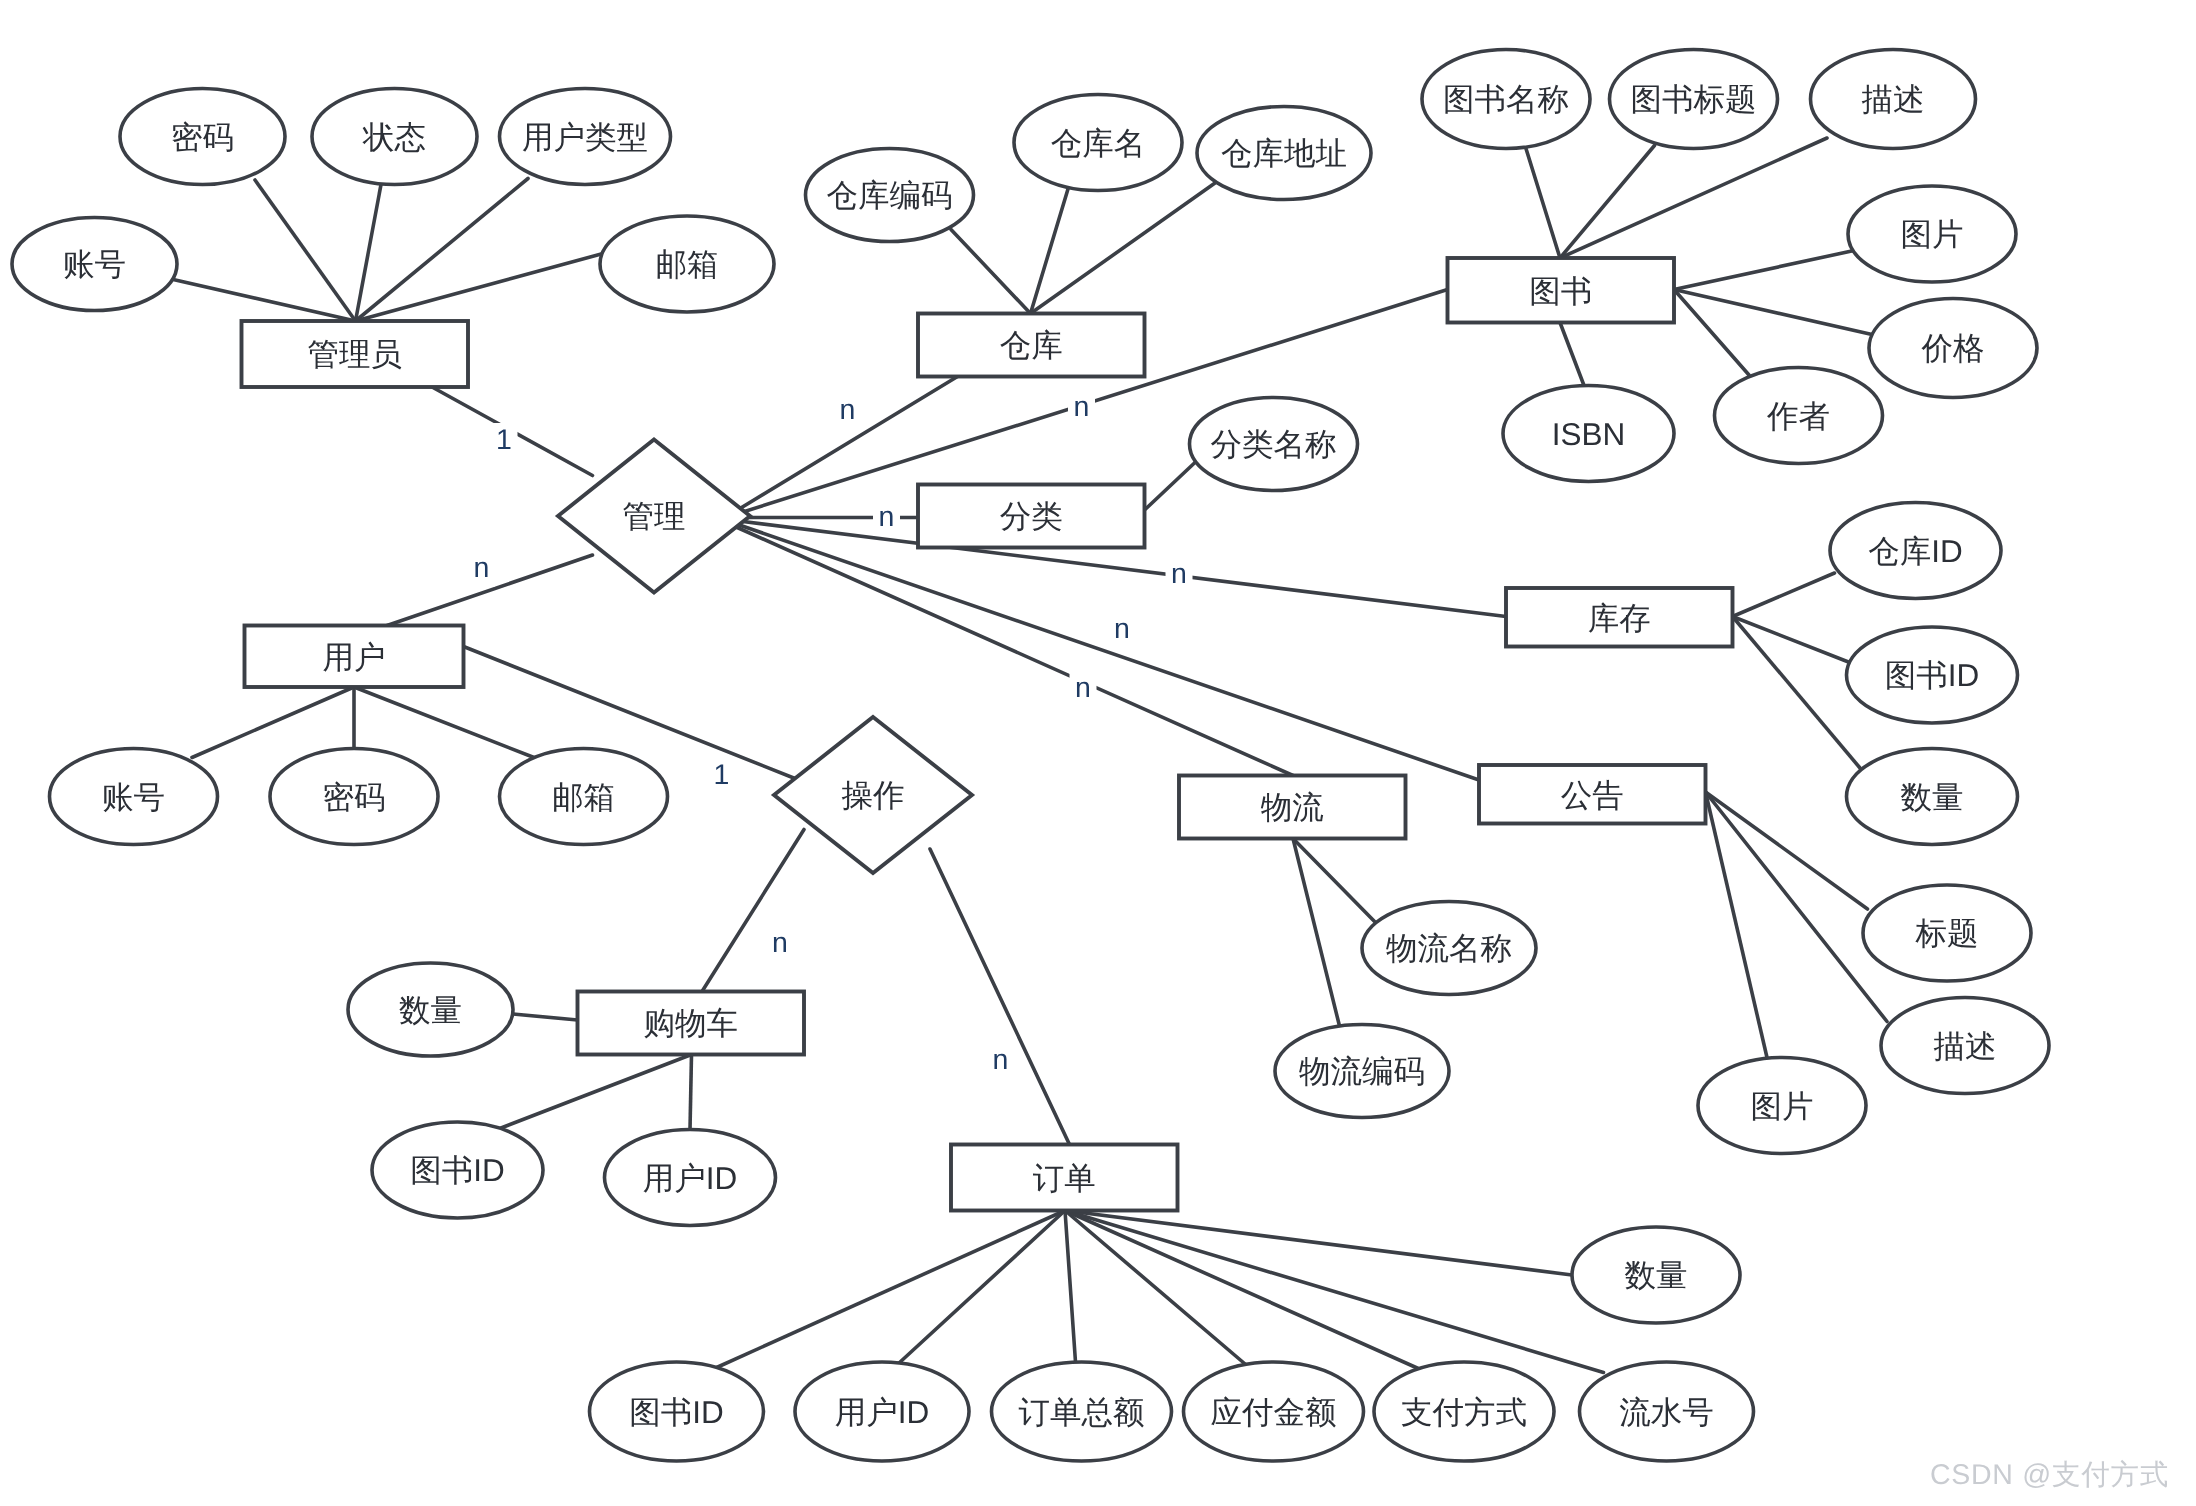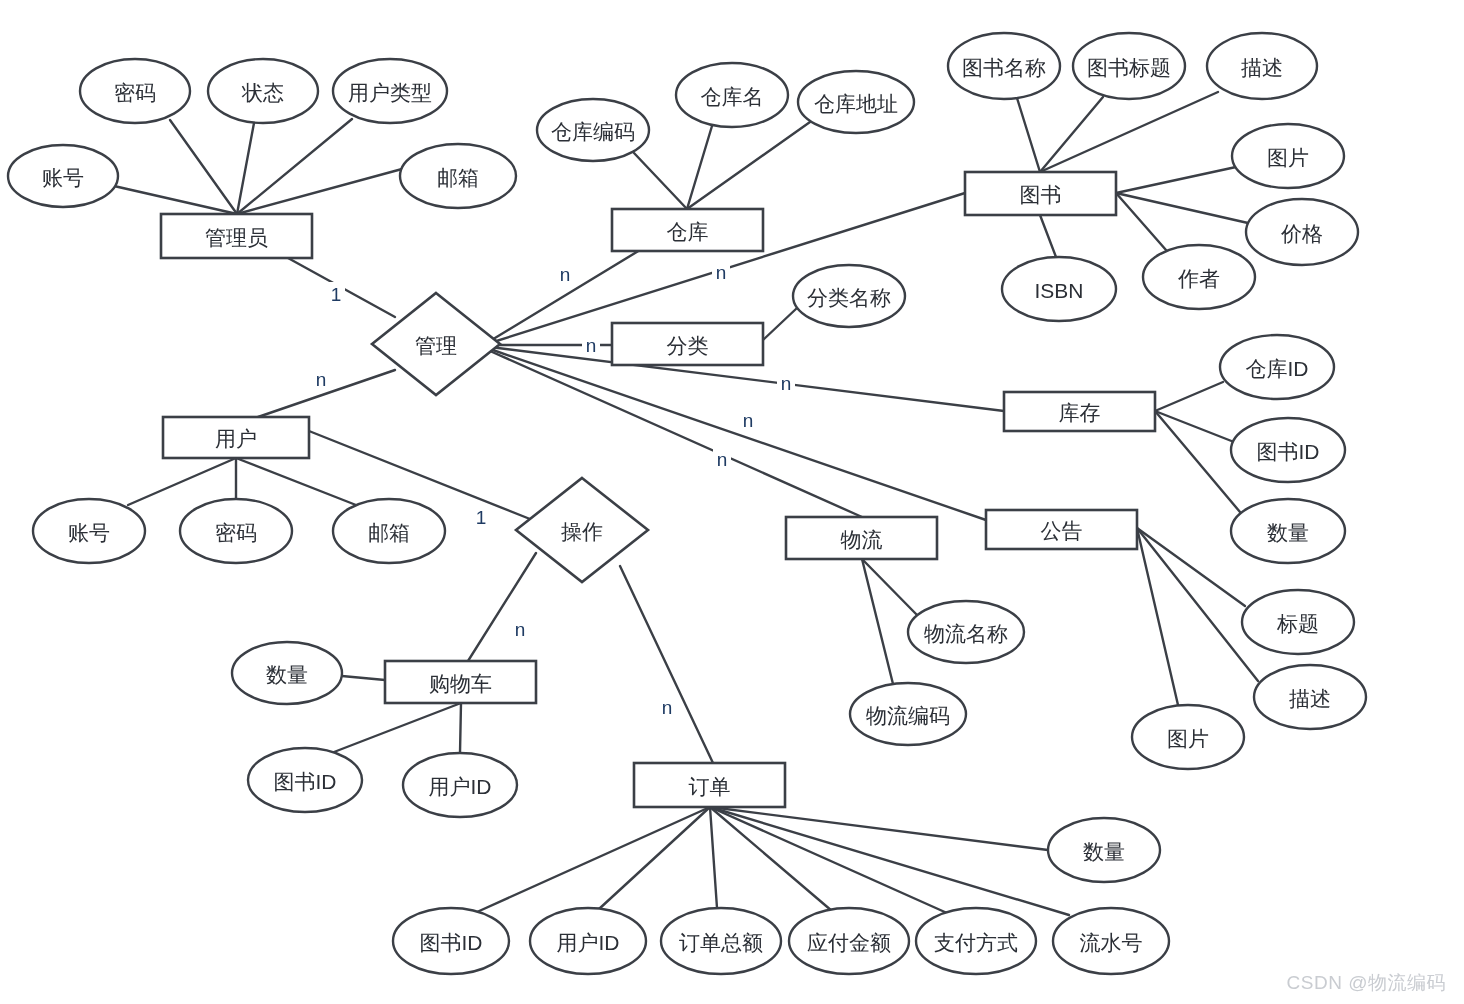--- a/index.html
+++ b/index.html
@@ -339,14 +339,14 @@
         <rect x="713" y="447" width="18" height="24" fill="#ffffff"></rect>
         <text x="722" y="459" class="card-label">n</text>
         <rect x="472" y="505" width="18" height="24" fill="#ffffff"></rect>
         <text x="481" y="517" class="card-label">1</text>
         <rect x="511" y="617" width="18" height="24" fill="#ffffff"></rect>
         <text x="520" y="629" class="card-label">n</text>
         <rect x="658" y="695" width="18" height="24" fill="#ffffff"></rect>
         <text x="667" y="707" class="card-label">n</text>
       </g>
   </svg>
-  <div class="watermark">CSDN @物流编码</div>
+  <div class="watermark">CSDN @支付方式</div>
 </div>
 
 </body></html>

